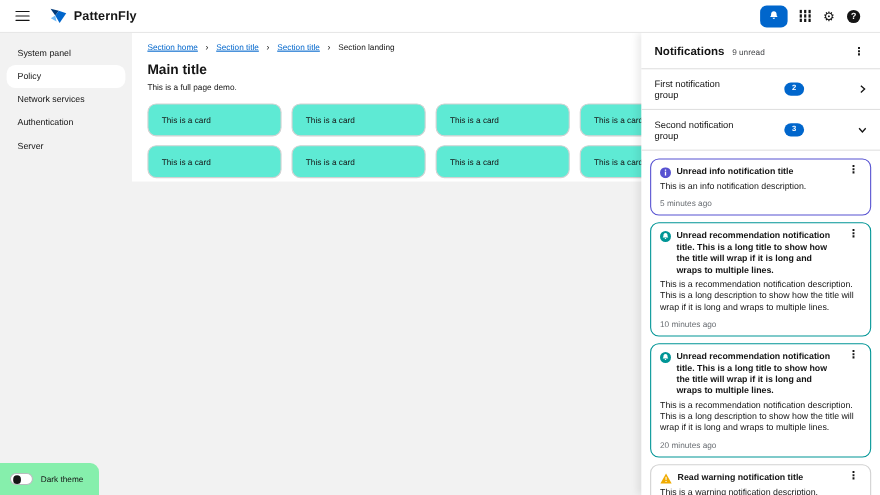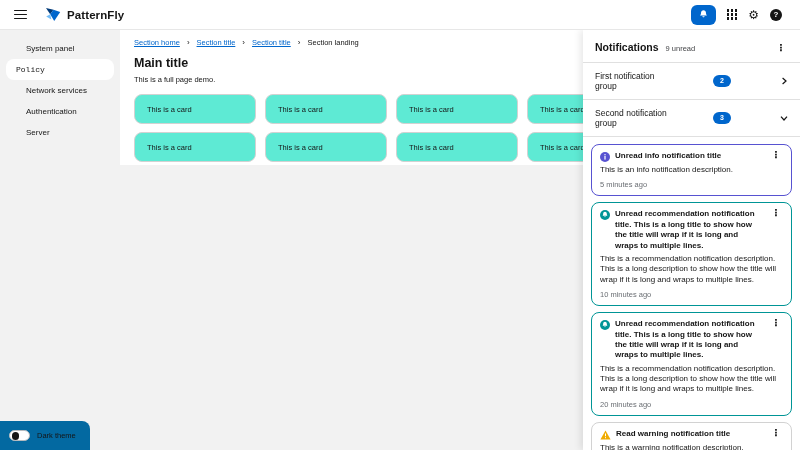--- a/index.html
+++ b/index.html
@@ -18,24 +18,24 @@
   .bell-btn { width:25px; height:20px; background:#0066cc; border-radius:6px; display:flex;
               align-items:center; justify-content:center; cursor:pointer; }
   .grid-icon { display:grid; grid-template-columns:repeat(3,2.6px); grid-auto-rows:2.6px; gap:1.4px; cursor:pointer; }
   .grid-icon i { background:#151515; }
   .gear { font-size:12px; line-height:1; color:#151515; cursor:pointer; font-family:"DejaVu Sans", sans-serif; }
   .help-circle { width:12px; height:12px; border-radius:50%; background:#151515; color:#fff; font-size:8px;
                  font-weight:bold; display:flex; align-items:center; justify-content:center; cursor:pointer; }
 
   
   .sidebar { position:absolute; top:30px; left:0; bottom:0; width:120px; background:#f2f2f2; padding-top:8px; z-index:10; }
-  .nav-item { font-size:8px; color:#151515; padding:6px 16px; cursor:pointer; border-radius:8px;margin-left:10px; }
-  .nav-item.active { background:#fff; margin:0 6px; padding:6px 10px;font-family:Liberation Mono, monospace; }
-
-  .theme-box { position:absolute; left:0; bottom:0; background:#0369a1; border-radius:0 8px 0 0;
+  .nav-item { font-size:8px; color:#151515; padding:6px 16px; cursor:pointer; border-radius:8px; }
+  .nav-item.active { background:#fff; margin:0 6px; padding:6px 10px; }
+
+  .theme-box { position:absolute; left:0; bottom:0; background:#86efac; border-radius:0 8px 0 0;
                padding:9px 14px 9px 9px; display:flex; align-items:center; gap:7px; z-index:15; }
   .switch { width:21px; height:11px; border:1px solid #b8bbbe; border-radius:7px; background:#fff;
             position:relative; cursor:pointer; flex:none; }
   .knob { position:absolute; left:1.5px; top:1px; width:7.5px; height:7.5px; border-radius:50%; background:#151515; }
   .theme-label { font-size:7.5px; color:#151515; }
 
   
   .main { position:absolute; left:120px; top:30px; right:0; bottom:0; background:#f2f2f2; z-index:5; }
   .content-top { background:#fff; height:135px; padding:8px 14px 0 14px; overflow:hidden; }
   .breadcrumb { display:flex; align-items:center; gap:7px; font-size:7.5px; }

